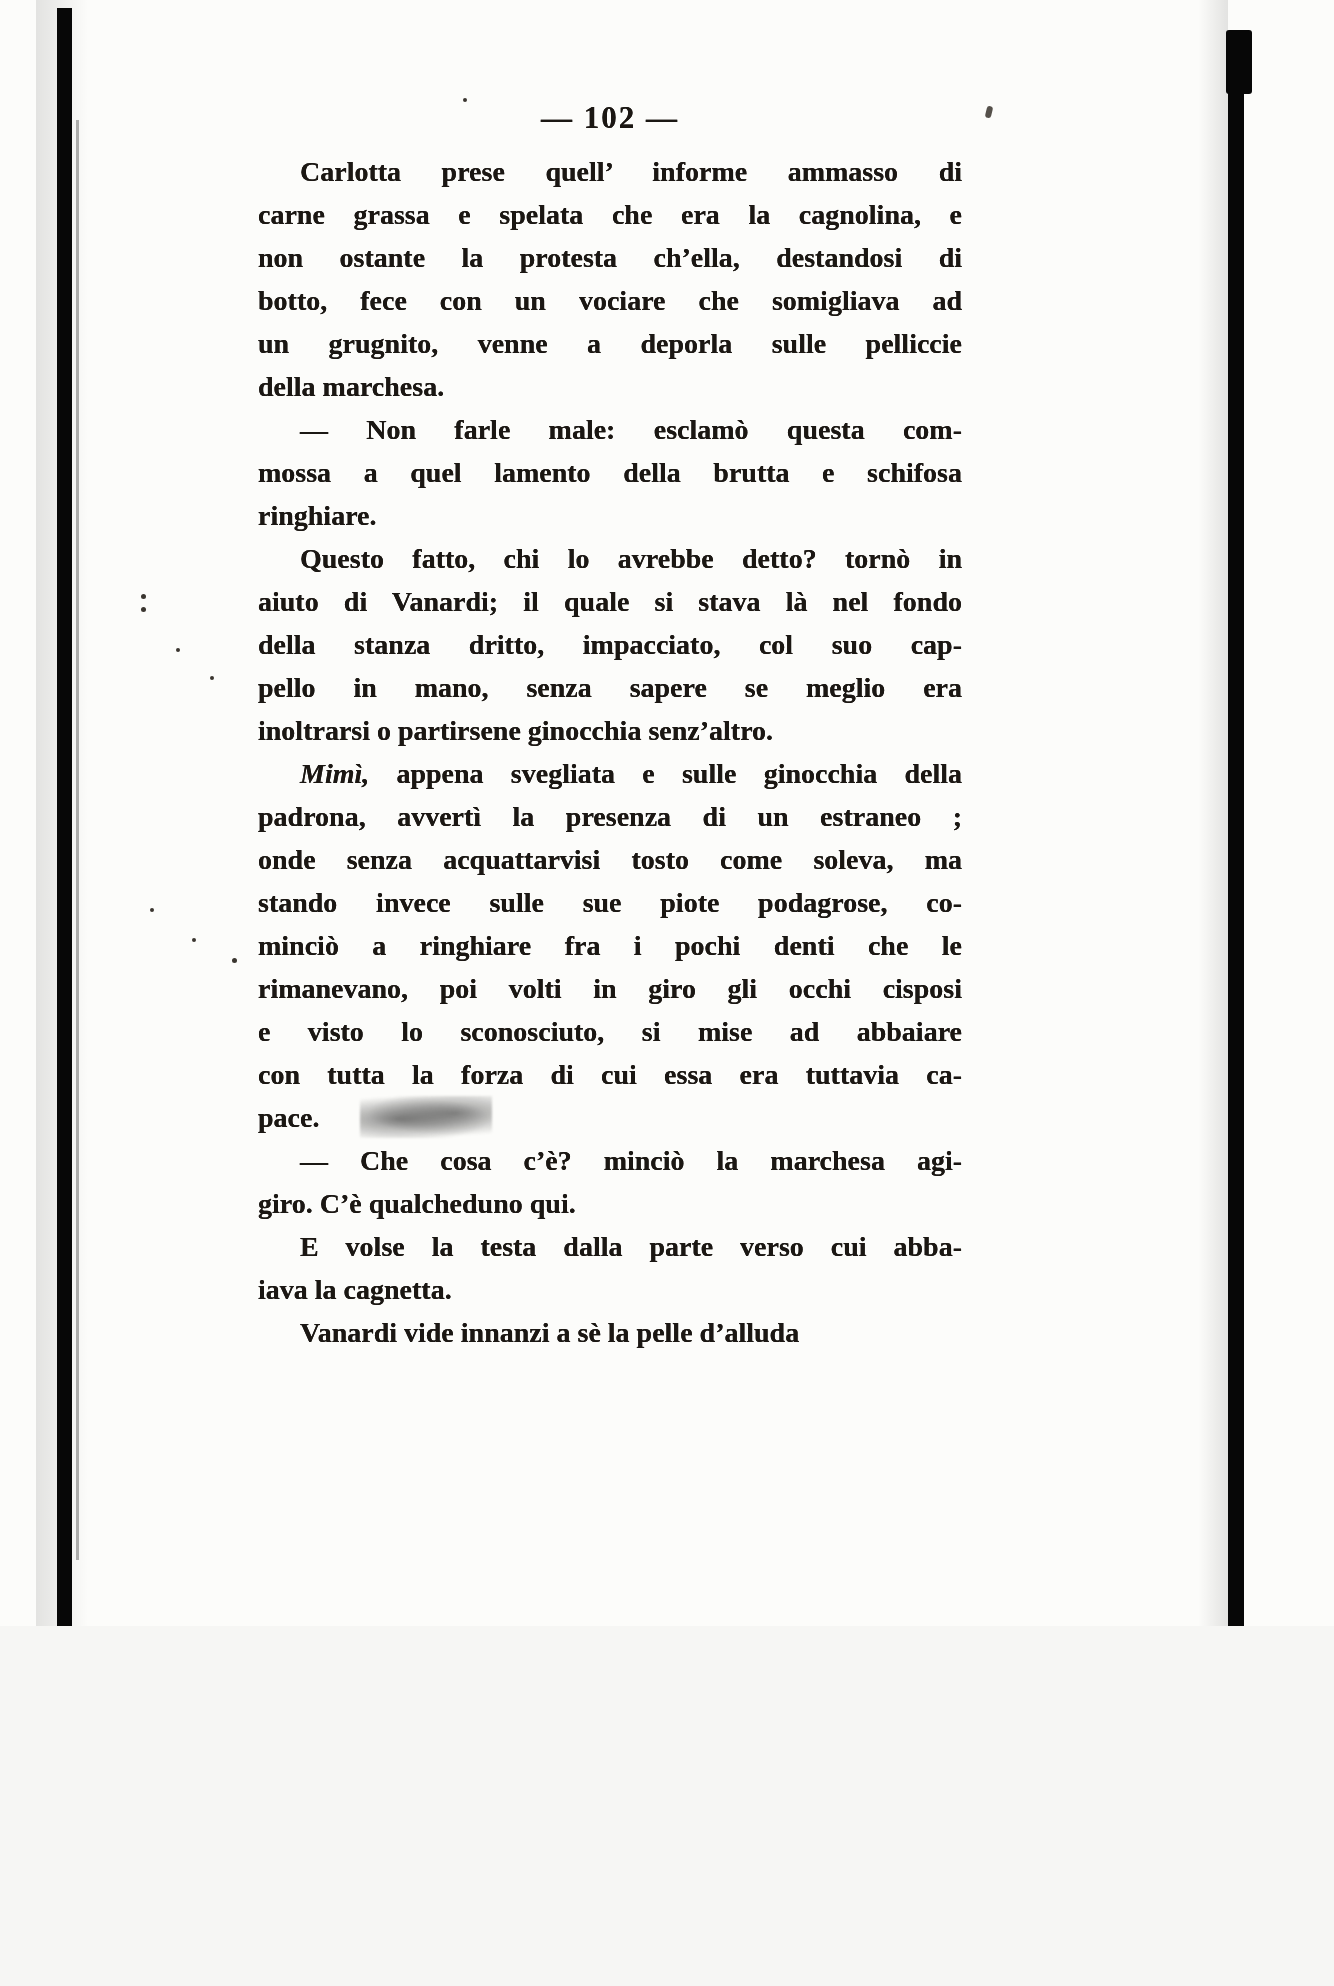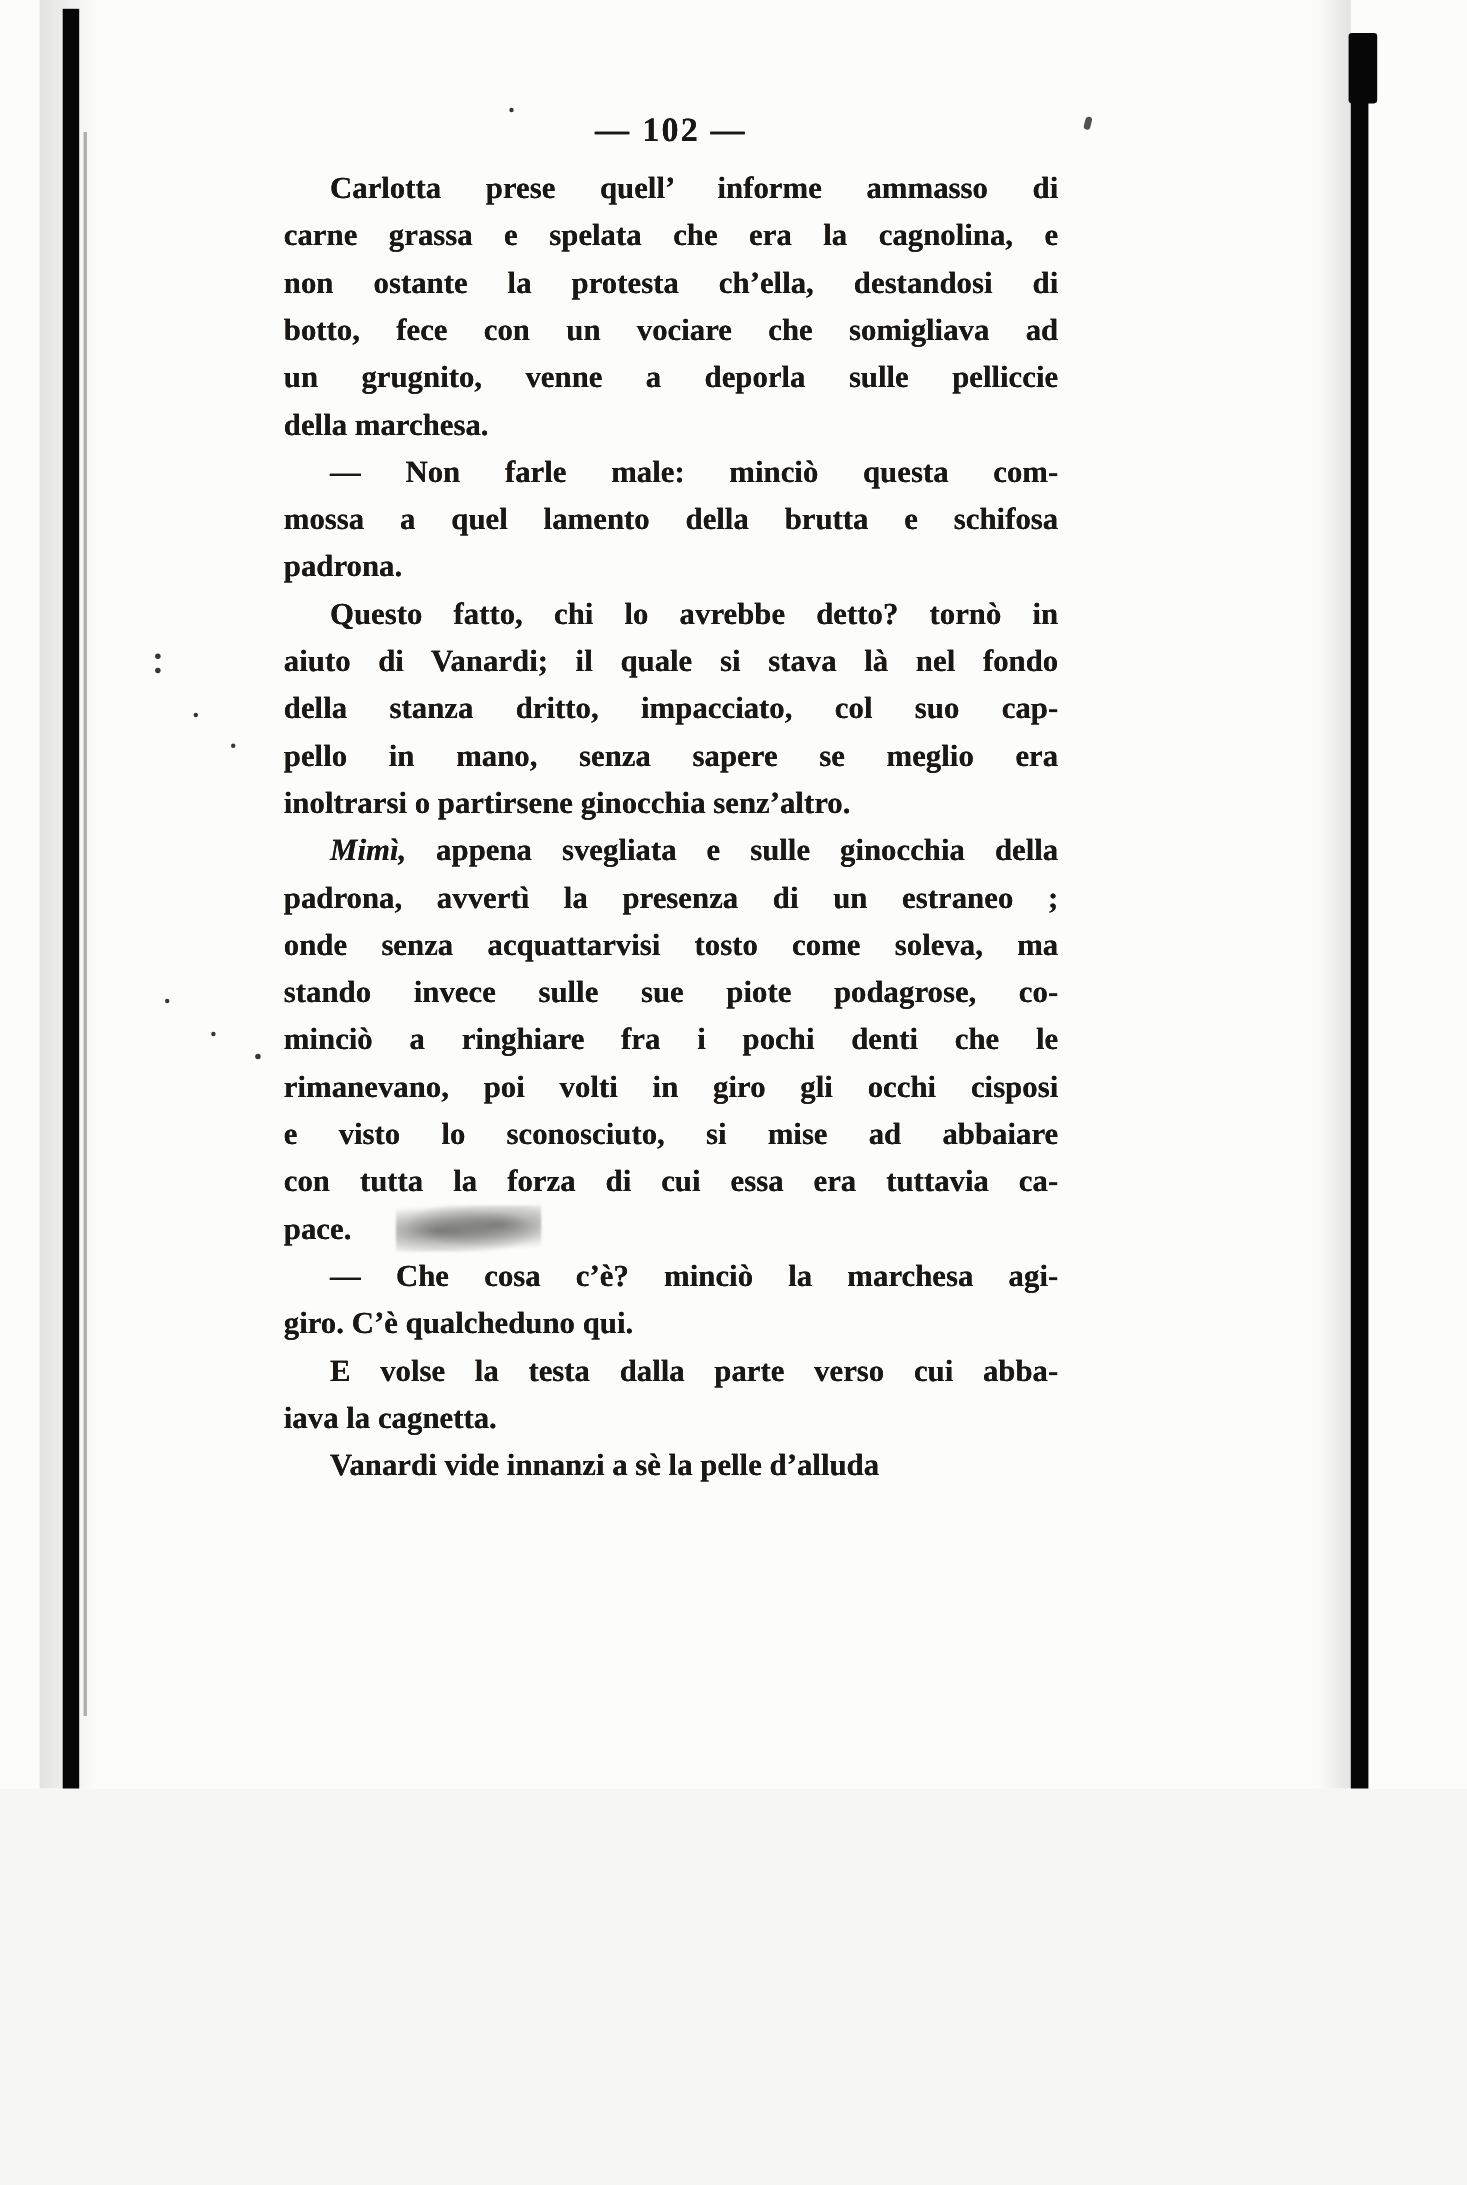--- a/index.html
+++ b/index.html
@@ -121,23 +121,23 @@
   <div class="text-block">
       <p class="para indent">
         <span class="line first">Carlotta prese quell’ informe ammasso di</span>
         <span class="line">carne grassa e spelata che era la cagnolina, e</span>
         <span class="line">non ostante la protesta ch’ella, destandosi di</span>
         <span class="line">botto, fece con un vociare che somigliava ad</span>
         <span class="line">un grugnito, venne a deporla sulle pelliccie</span>
         <span class="line last">della marchesa.</span>
       </p>
       <p class="para indent">
-        <span class="line first">— Non farle male: minciò questa com-</span>
+        <span class="line first">— Non farle male: esclamò questa com-</span>
         <span class="line">mossa a quel lamento della brutta e schifosa</span>
-        <span class="line last">padrona.</span>
+        <span class="line last">ringhiare.</span>
       </p>
       <p class="para indent">
         <span class="line first">Questo fatto, chi lo avrebbe detto? tornò in</span>
         <span class="line">aiuto di Vanardi; il quale si stava là nel fondo</span>
         <span class="line">della stanza dritto, impacciato, col suo cap-</span>
         <span class="line">pello in mano, senza sapere se meglio era</span>
         <span class="line last">inoltrarsi o partirsene ginocchia senz’altro.</span>
       </p>
       <p class="para indent">
         <span class="line first"><span class="italic">Mimì,</span><span> appena svegliata e sulle ginocchia della</span></span>

